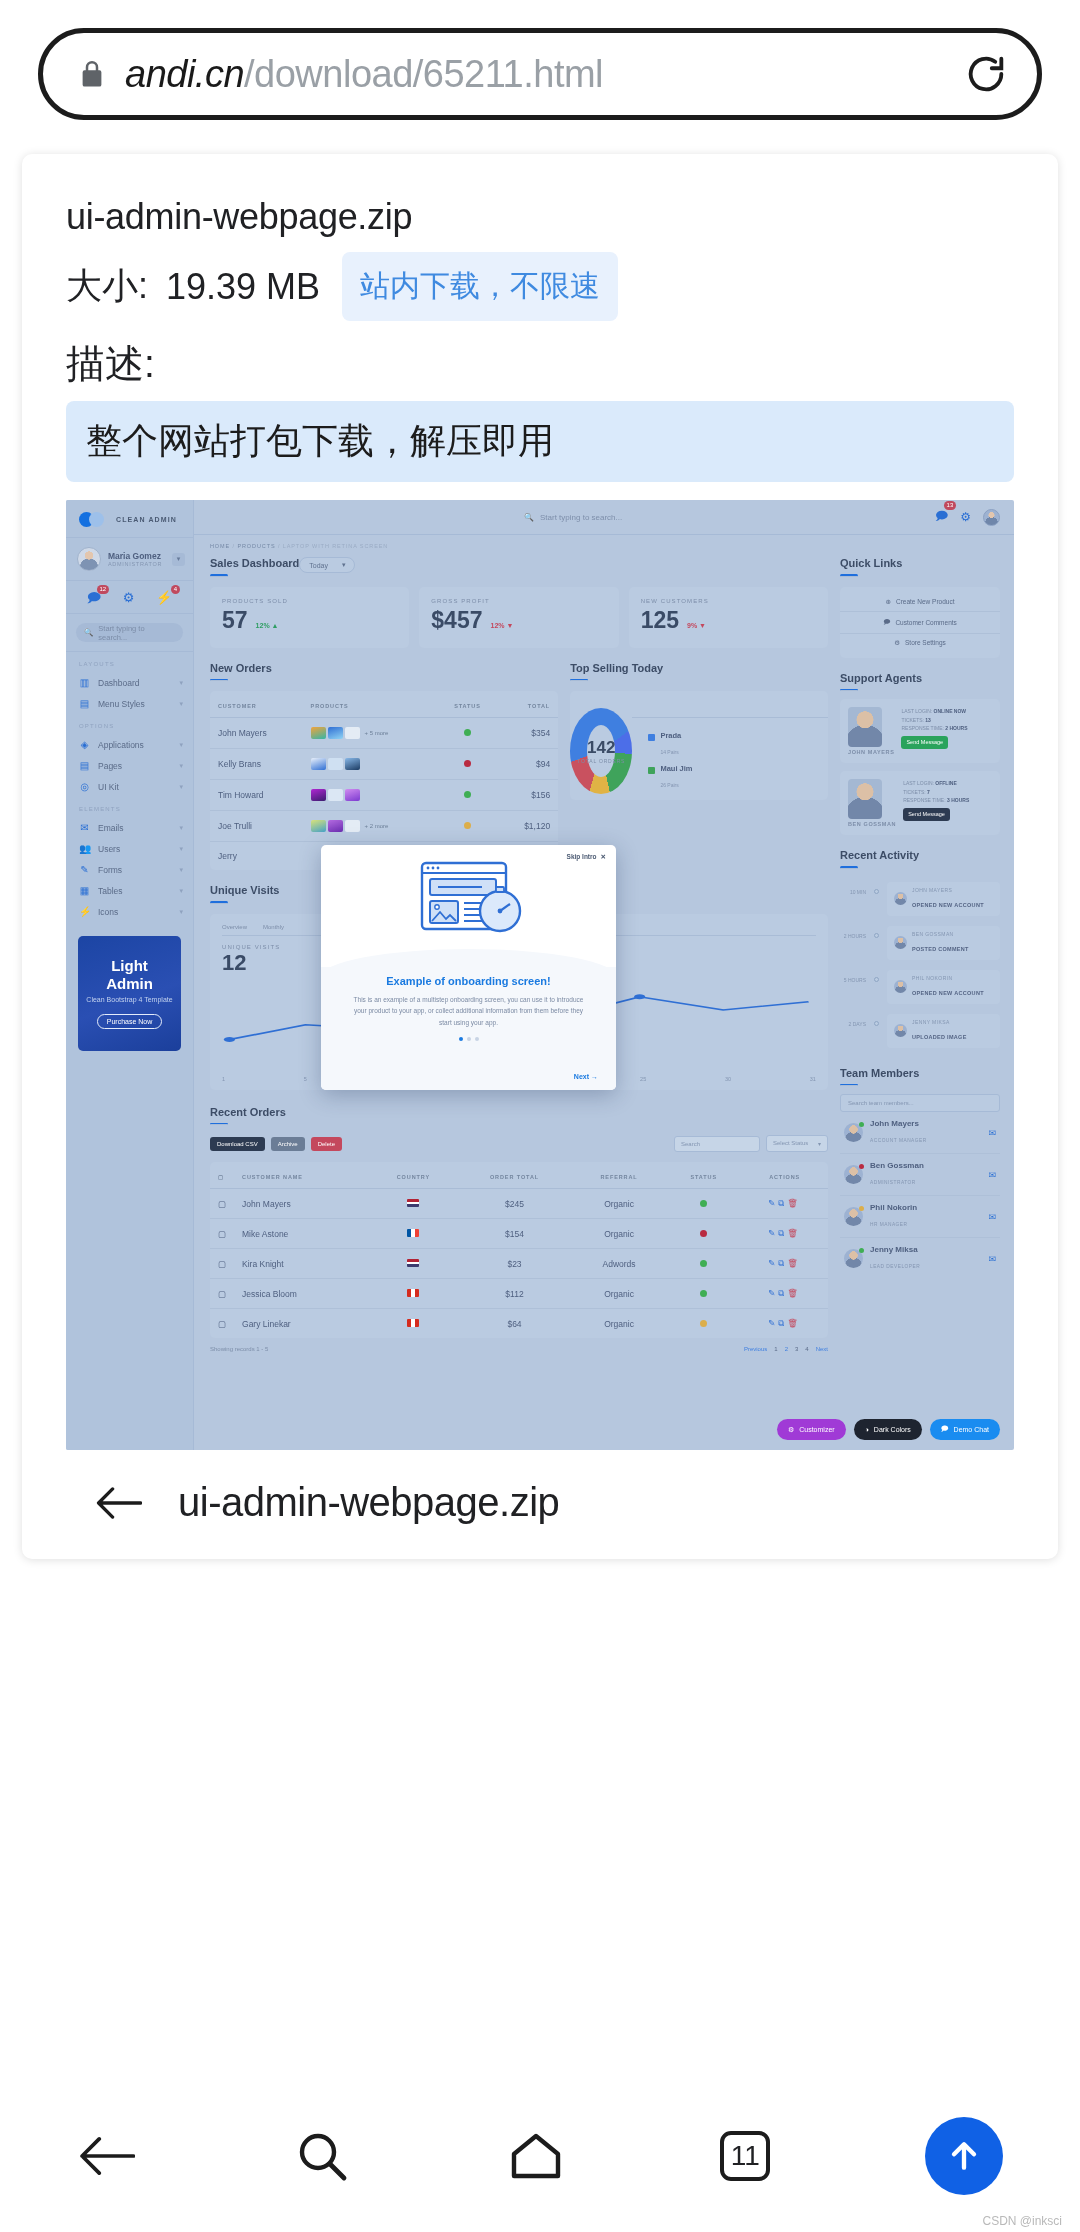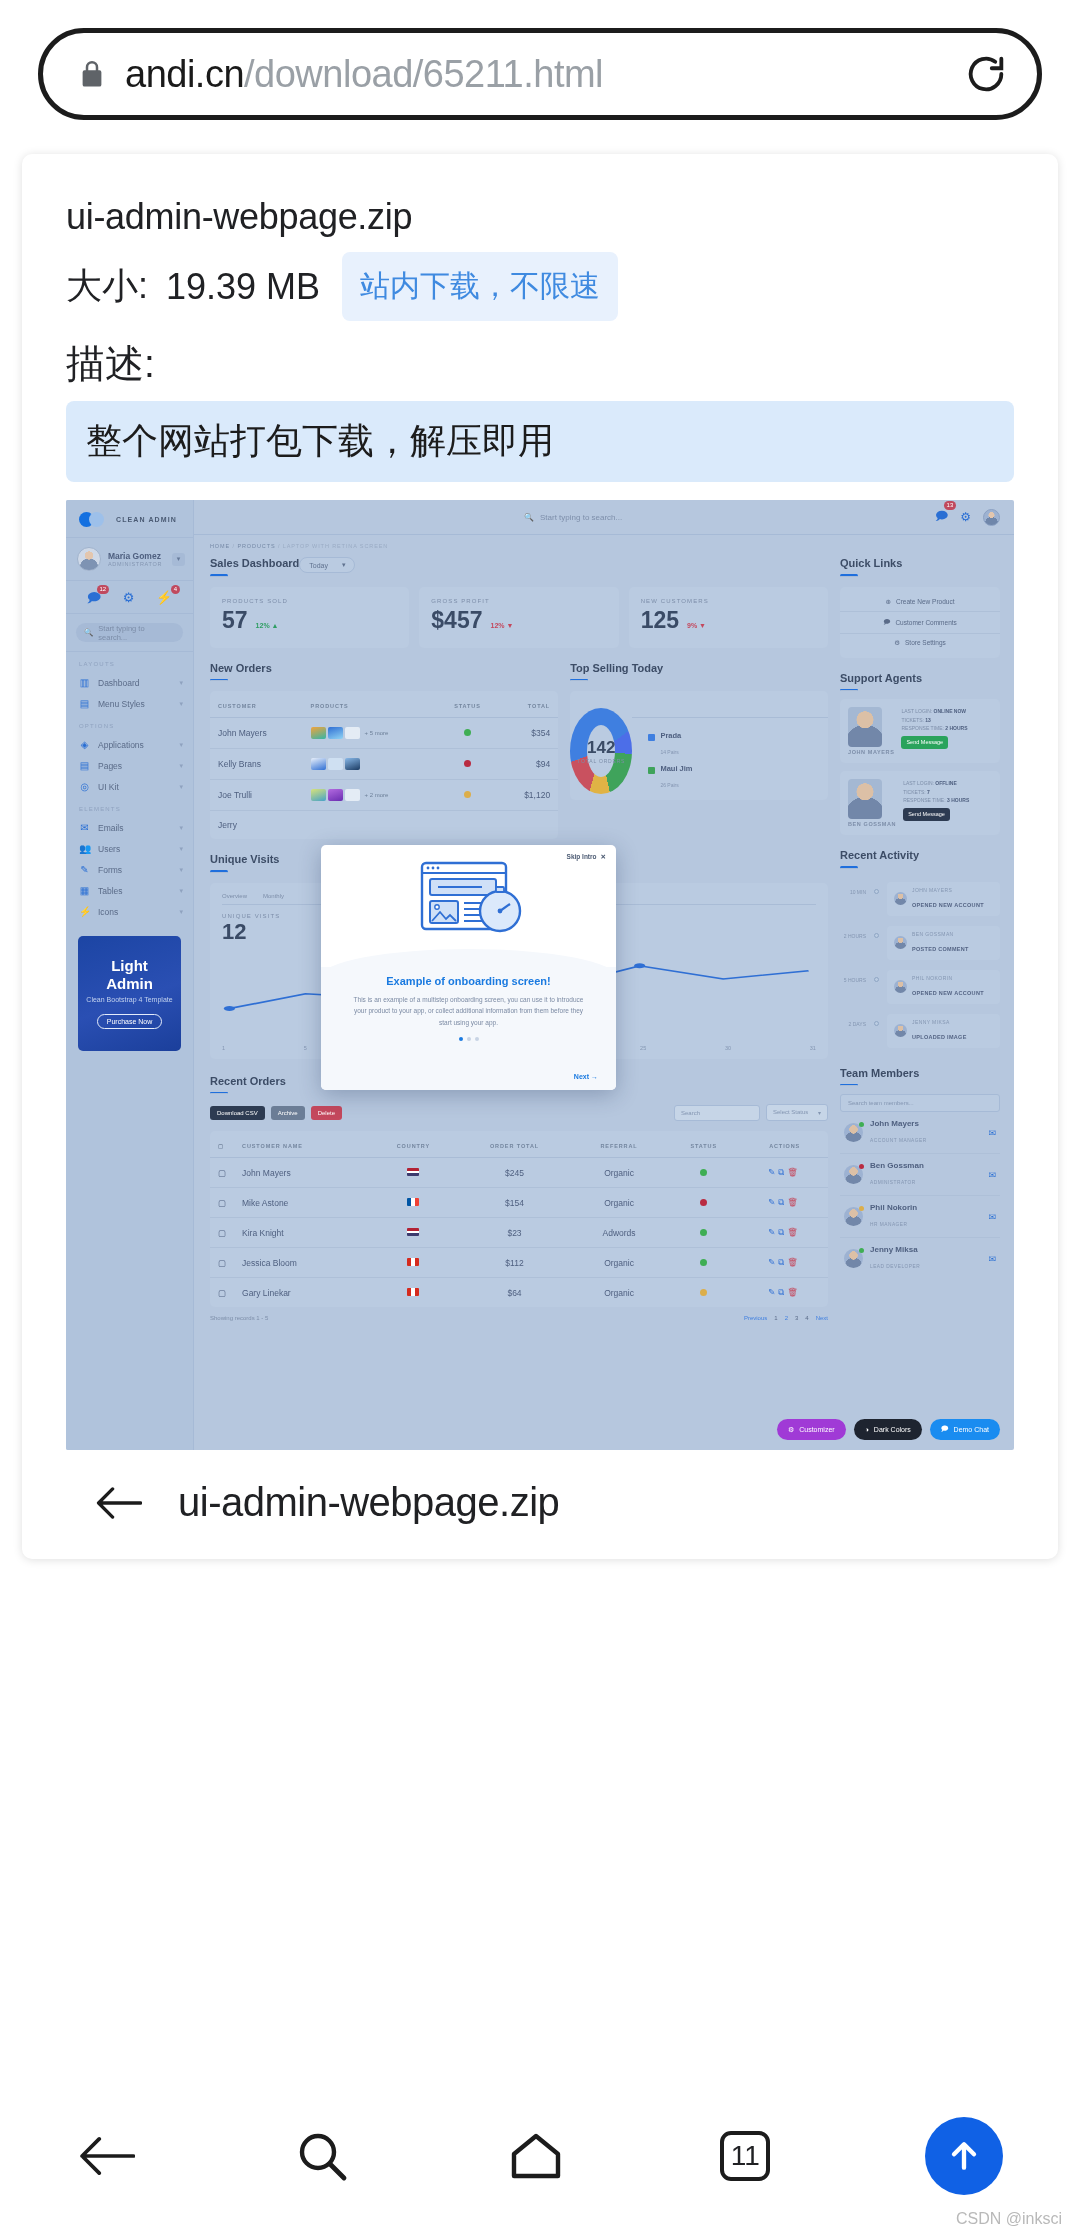--- a/index.html
+++ b/index.html
@@ -12,21 +12,21 @@
   }
 
   
   .urlbar-wrap { padding:28px 38px 0 38px; }
   .urlbar {
     height:92px; border:5px solid #1c1c1c; border-radius:50px;
     display:flex; align-items:center; padding:0 28px 0 34px; background:#fff;
   }
   .lock-icon { width:30px; height:34px; flex:0 0 auto; margin-right:18px; }
   .url-text { font-size:38px; letter-spacing:-0.5px; white-space:nowrap; overflow:hidden; }
-  .url-domain { color:#1a1a1a; }
+  .url-domain { color:#1a1a1a;font-style:italic; }
   .url-path { color:#9aa0a6; }
   .reload-icon { margin-left:auto; width:46px; height:46px; flex:0 0 auto; }
 
   
   .page-card {
     margin:34px 22px 0 22px; background:#fff;
     border-radius:10px; box-shadow:0 1px 10px rgba(0,0,0,.13);
     padding:42px 0 0 0; min-height:1308px; position:relative;
   }
   .file-title { font-size:36px; color:#202124; padding:0 44px; letter-spacing:-.3px; }
@@ -215,21 +215,21 @@
   .filebar-t { font-size:40px; color:#202124; letter-spacing:-.5px; }
 
   
   .botnav { position:absolute; left:0; right:0; bottom:0; height:152px;
      display:flex; align-items:center; justify-content:space-around; background:#fff; }
   .nav-ic { width:60px; height:60px; display:flex; align-items:center; justify-content:center; }
   .tabs-sq { width:50px; height:50px; border:4px solid #1c1c1c; border-radius:11px;
      display:flex; align-items:center; justify-content:center; font-size:28px; font-weight:400; }
   .upfab { width:78px; height:78px; border-radius:50%; background:#1061e5;
      display:flex; align-items:center; justify-content:center; }
-  .watermark { position:absolute; right:18px; bottom:4px; font-size:16px; color:#b9b9b9; }
+  .watermark { position:absolute; right:18px; bottom:4px; font-size:12px; color:#b9b9b9; }
   body { position:relative; }
 </style>
 </head>
 <body>
 
 <div class="urlbar-wrap">
   <div class="urlbar">
     <svg class="lock-icon" viewBox="0 0 24 24">
       <path fill="#5f6368" d="M12 1.5a5 5 0 00-5 5V9H6a1.5 1.5 0 00-1.5 1.5v10A1.5 1.5 0 006 22h12a1.5 1.5 0 001.5-1.5v-10A1.5 1.5 0 0018 9h-1V6.5a5 5 0 00-5-5zm0 2a3 3 0 013 3V9H9V6.5a3 3 0 013-3z"></path>
     </svg>
@@ -445,20 +445,32 @@
                       <td>Kelly Brans</td>
                       <td>
                           <span class="thumbs">
                         <i class="th" style="background:linear-gradient(160deg,#e9f0fa,#2f6fd4)"></i>
                         <i class="th" style="background:#cfe0f2"></i>
                         <i class="th" style="background:linear-gradient(160deg,#88b8e8,#1b3b63)"></i>
                           </span>
                         </td>
                       <td style="text-align:center"><i class="dot" style="background:#b92b41"></i></td>
                       <td style="text-align:right">$94</td>
+                    </tr>
+                    <tr>
+                      <td>Tim Howard</td>
+                      <td>
+                          <span class="thumbs">
+                        <i class="th" style="background:linear-gradient(160deg,#b026d3,#3b1d6e)"></i>
+                        <i class="th" style="background:#dbe7f4"></i>
+                        <i class="th" style="background:linear-gradient(160deg,#d18cf0,#7c3ad0)"></i>
+                          </span>
+                        </td>
+                      <td style="text-align:center"><i class="dot" style="background:#3fae54"></i></td>
+                      <td style="text-align:right">$156</td>
                     </tr>
                     <tr>
                       <td>Joe Trulli</td>
                       <td>
                           <span class="thumbs">
                         <i class="th" style="background:linear-gradient(160deg,#d8e27a,#46a2c8)"></i>
                         <i class="th" style="background:linear-gradient(160deg,#b36ae0,#6a2db0)"></i>
                         <i class="th" style="background:#e4ecf5"></i>
                         <span class="more">+ 2 more</span>
                           </span>

